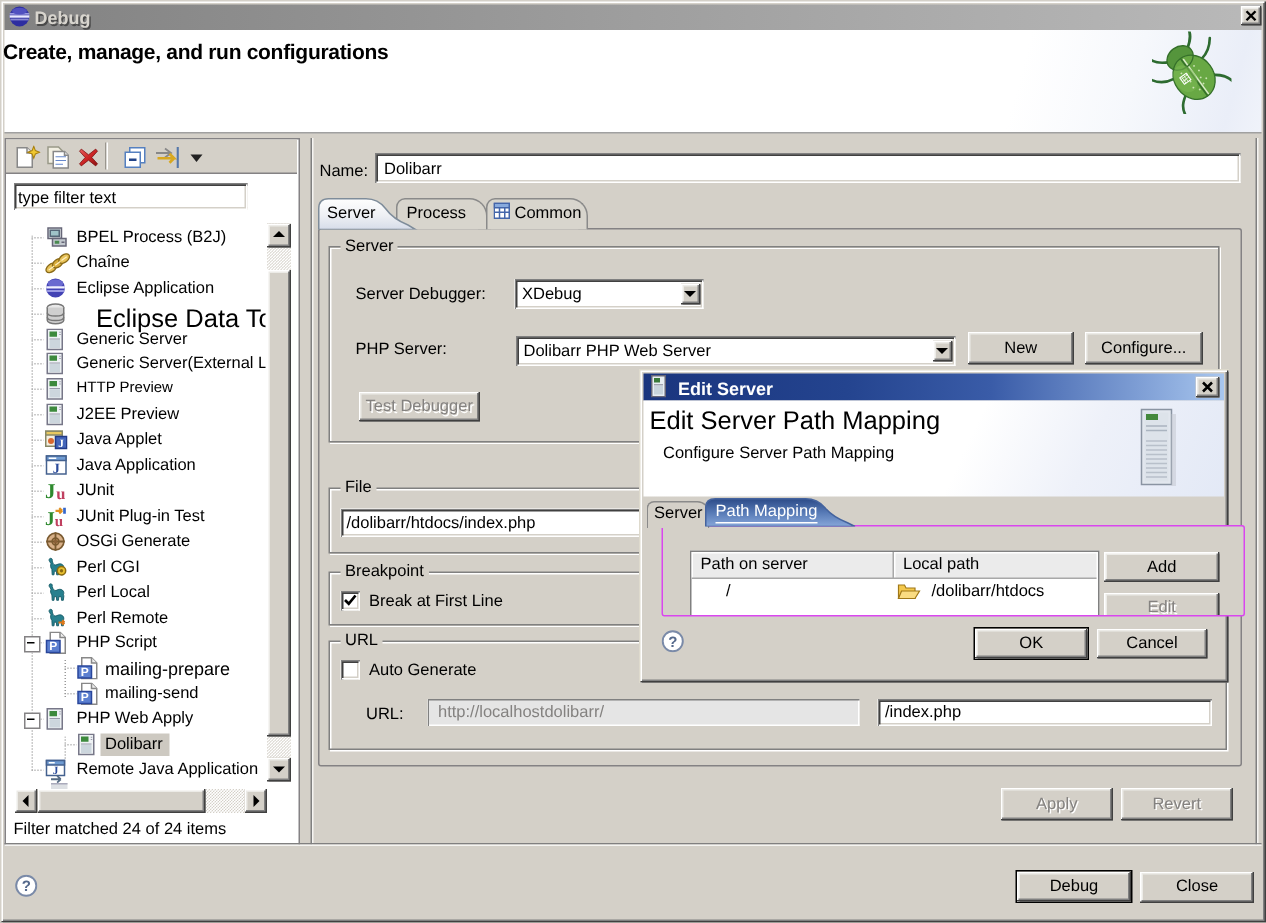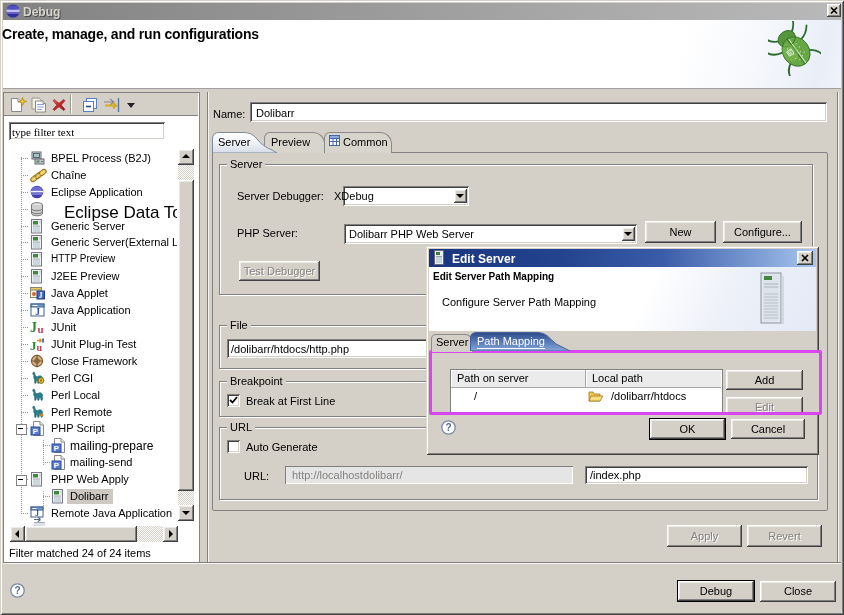--- a/index.html
+++ b/index.html
@@ -144,21 +144,21 @@
 <div class="abs" style="left:103px;top:97px;width:20px;height:16px;">
 <svg width="20" height="16" viewBox="0 0 20 16">
         <path d="M1 5 H10 M7 2 L11 5 L7 8" fill="none" stroke="#888" stroke-width="1.2"></path>
         <path d="M2 8.5 H13 L10 5.5 M13 8.5 L10 11.5" fill="none" stroke="#d8a820" stroke-width="1.8"></path>
         <path d="M15.5 1 V15" stroke="#5577aa" stroke-width="1.4"></path>
       </svg></div>
 <div class="abs" style="left:127px;top:103px;width:0;height:0;border:4px solid transparent;border-top:5px solid #222;border-bottom:none;"></div>
 </div>
 
 <div class="abs field" style="left:9px;top:122px;width:156px;height:18px;"></div>
-<div class="abs" style="left:12px;top:126px;font-size:11px;font-family:Liberation Serif, serif;">type filter text</div>
+<div class="abs" style="left:12px;top:126px;font-size:11px;">type filter text</div>
 
 <div id="tree" style="position:absolute;left:0;top:0;width:177px;height:527px;overflow:hidden;">
 <div class="abs" style="left:21px;top:157px;width:1px;height:357px;background-image:linear-gradient(#999 1px,transparent 1px);background-size:1px 2px;"></div>
 <div class="abs" style="left:21px;top:158px;width:8px;height:1px;background-image:linear-gradient(90deg,#999 1px,transparent 1px);background-size:2px 1px;"></div>
 <div class="abs" style="left:30px;top:151px;width:16px;height:15px;"><svg width="16" height="14" viewBox="0 0 16 14">
         <rect x="2" y="1" width="9" height="7" fill="#d8dce0" stroke="#667"></rect>
         <rect x="3.5" y="2.5" width="6" height="4" fill="#9fc3c8" stroke="#567"></rect>
         <rect x="5" y="8" width="9" height="5" fill="#c2c8ce" stroke="#667"></rect>
         <rect x="6.5" y="9.5" width="3" height="2" fill="#4a8a50"></rect>
         <path d="M11 10.5 h2" stroke="#667"></path>
@@ -255,21 +255,21 @@
         <path d="M13 1.5 v4" stroke="#3366cc" stroke-width="1.8"></path>
       </svg></div>
 <div class="abs" style="left:51px;top:338px;font-size:11px;white-space:nowrap;">JUnit Plug-in Test</div>
 <div class="abs" style="left:21px;top:361px;width:8px;height:1px;background-image:linear-gradient(90deg,#999 1px,transparent 1px);background-size:2px 1px;"></div>
 <div class="abs" style="left:30px;top:354px;width:16px;height:15px;"><svg width="14" height="14" viewBox="0 0 14 14">
         <circle cx="7" cy="7" r="5.6" fill="#d8b088" stroke="#7a5a30" stroke-width="1.1"></circle>
         <circle cx="7" cy="7" r="2.3" fill="#b8885a" stroke="#7a5a30"></circle>
         <path d="M7 0.8 V13.2 M0.8 7 H13.2" stroke="#7a5a30" stroke-width="1.2"></path>
         <circle cx="7" cy="7" r="1" fill="#8a6038"></circle>
       </svg></div>
-<div class="abs" style="left:51px;top:355px;font-size:11px;white-space:nowrap;">Close Framework</div>
+<div class="abs" style="left:51px;top:355px;font-size:11px;white-space:nowrap;">OSGi Generate</div>
 <div class="abs" style="left:21px;top:378px;width:8px;height:1px;background-image:linear-gradient(90deg,#999 1px,transparent 1px);background-size:2px 1px;"></div>
 <div class="abs" style="left:30px;top:371px;width:16px;height:15px;"><svg width="15" height="13" viewBox="0 0 15 13">
         <path d="M3.2 3.5 C2.4 2.8 2.6 1.2 3.8 1.2 C4.8 1.2 5 2.2 4.8 3 L5.4 4.6 C6 5.6 7 6 8 5.4 C9 4.8 10.6 4.6 11.6 5.4 C12.6 6.2 12.8 7.6 12.2 8.6 L12.6 9.2 L12.2 12.2 L11 12.2 L10.8 9.8 L9.2 9.8 L9 12.2 L7.8 12.2 L7.6 9.8 L6.2 9.8 L6 12.2 L4.8 12.2 L4.6 8.6 C3.8 7.6 3.4 6 4 4.8 Z" fill="#27808e" stroke="#155a66" stroke-width="0.6"></path>
         <circle cx="11" cy="9.5" r="2.8" fill="#e8c030" stroke="#8a6a10"></circle>
         <circle cx="11" cy="9.5" r="1.1" fill="#8a6a10"></circle>
       </svg></div>
 <div class="abs" style="left:51px;top:372px;font-size:11px;white-space:nowrap;">Perl CGI</div>
 <div class="abs" style="left:21px;top:395px;width:8px;height:1px;background-image:linear-gradient(90deg,#999 1px,transparent 1px);background-size:2px 1px;"></div>
 <div class="abs" style="left:30px;top:388px;width:16px;height:15px;"><svg width="15" height="13" viewBox="0 0 15 13">
         <path d="M3.2 3.5 C2.4 2.8 2.6 1.2 3.8 1.2 C4.8 1.2 5 2.2 4.8 3 L5.4 4.6 C6 5.6 7 6 8 5.4 C9 4.8 10.6 4.6 11.6 5.4 C12.6 6.2 12.8 7.6 12.2 8.6 L12.6 9.2 L12.2 12.2 L11 12.2 L10.8 9.8 L9.2 9.8 L9 12.2 L7.8 12.2 L7.6 9.8 L6.2 9.8 L6 12.2 L4.8 12.2 L4.6 8.6 C3.8 7.6 3.4 6 4 4.8 Z" fill="#27808e" stroke="#155a66" stroke-width="0.6"></path>
@@ -379,55 +379,55 @@
         <linearGradient id="gtab" x1="0" y1="0" x2="0" y2="1">
           <stop offset="0" stop-color="#fefefe"></stop>
           <stop offset="0.55" stop-color="#eef0f4"></stop>
           <stop offset="1" stop-color="#d6dce9"></stop>
         </linearGradient>
       </defs>
 <path d="M1.5 23 L1.5 9 Q1.5 2.5 8 2.5 L33 2.5 Q41 2.5 46 9 Q51 16 61 20 L66 23 Z" fill="url(#gtab)" stroke="#7e8c9a" stroke-width="1"></path>
 </svg></div>
 <div class="abs" style="left:218px;top:136px;z-index:4;">Server</div>
 <div class="abs tab" style="left:264px;top:132px;width:59px;height:20px;border-radius:6px 12px 0 0;background:#d8d5cd;"></div>
-<div class="abs" style="left:271px;top:136px;">Preview</div>
+<div class="abs" style="left:271px;top:136px;">Process</div>
 <div class="abs tab" style="left:324px;top:132px;width:66px;height:20px;border-radius:6px 12px 0 0;background:#d8d5cd;"></div>
 <div class="abs" style="left:329px;top:135px;width:11px;height:11px;">
 <svg width="11" height="11">
       <rect x="0.5" y="0.5" width="10" height="10" fill="#fff" stroke="#4466aa"></rect>
       <rect x="0.5" y="0.5" width="10" height="3" fill="#88aadd" stroke="#4466aa"></rect>
       <path d="M0.5 6.5 H10.5 M4 3.5 V10.5 M7.5 3.5 V10.5" stroke="#4466aa" stroke-width="1"></path>
     </svg>
 </div>
 <div class="abs" style="left:343px;top:136px;">Common</div>
 
 <div class="abs grp" style="left:219px;top:164px;width:592px;height:129px;">
     <b>Server</b>
   </div>
 <div class="abs" style="left:237px;top:190px;">Server Debugger:</div>
 <div class="abs field" style="left:343px;top:186px;width:126px;height:20px;"></div>
-<div class="abs" style="left:334px;top:190px;">XDebug</div>
+<div class="abs" style="left:348px;top:190px;">XDebug</div>
 <div class="abs cbtn" style="left:454px;top:189px;width:13px;height:14px;">
     <span class="abs dnarrow" style="left:2px;top:5px;"></span>
   </div>
 <div class="abs" style="left:237px;top:227px;">PHP Server:</div>
 <div class="abs field" style="left:344px;top:224px;width:293px;height:20px;"></div>
 <div class="abs" style="left:349px;top:228px;">Dolibarr PHP Web Server</div>
 <div class="abs cbtn" style="left:622px;top:227px;width:13px;height:14px;">
     <span class="abs dnarrow" style="left:2px;top:5px;"></span>
   </div>
 <div class="abs btn" style="left:645px;top:221px;width:71px;height:22px;"><span style="line-height:22px;">New</span></div>
 <div class="abs btn" style="left:723px;top:221px;width:79px;height:22px;"><span style="line-height:22px;">Configure...</span></div>
 <div class="abs btn" style="left:239px;top:261px;width:81px;height:20px;"><span class="dis" style="line-height:20px;">Test Debugger</span></div>
 
 <div class="abs grp" style="left:219px;top:325px;width:592px;height:42px;">
     <b>File</b>
   </div>
 <div class="abs field" style="left:227px;top:339px;width:577px;height:19px;"></div>
-<div class="abs" style="left:231px;top:343px;font-size:11px;">/dolibarr/htdocs/http.php</div>
+<div class="abs" style="left:231px;top:343px;font-size:11px;">/dolibarr/htdocs/index.php</div>
 
 <div class="abs grp" style="left:219px;top:381px;width:592px;height:34px;">
     <b>Breakpoint</b>
   </div>
 <div class="abs cb" style="left:227px;top:394px;"></div>
 <svg class="abs" style="left:229px;top:396px;" width="9" height="9" viewBox="0 0 9 9">
     <path d="M1 4 L3.5 6.5 L8 1" stroke="#000" stroke-width="1.8" fill="none"></path>
   </svg>
 <div class="abs" style="left:246px;top:395px;">Break at First Line</div>
 
@@ -472,21 +472,21 @@
       </svg>
  </div>
  <div class="abs" style="left:26px;top:6px;font-weight:bold;font-size:12px;color:#fff;">Edit Server</div>
  <div class="abs btn" style="left:371px;top:5px;width:16px;height:14px;">
   <svg width="16" height="14" viewBox="0 0 16 14" style="position:absolute;left:0;top:0">
         <path d="M5 4 L11 10 M11 4 L5 10" stroke="#000" stroke-width="1.7"></path>
       </svg>
  </div>
 
  <div class="abs" style="left:3px;top:21px;width:387px;height:64px;background:linear-gradient(115deg,#fff 55%,#eef1f9 75%,#e3e9f6);"></div>
- <div class="abs" style="left:7px;top:25px;font-weight:bold;font-size:10px;">Edit Server Path Mapping</div>
+ <div class="abs" style="left:7px;top:25px;font-weight:normal;font-size:17px;">Edit Server Path Mapping</div>
  <div class="abs" style="left:16px;top:50px;">Configure Server Path Mapping</div>
 
  <div class="abs" style="left:332px;top:26px;width:28px;height:54px;">
   <svg width="28" height="54" viewBox="0 0 28 54">
    <rect x="3" y="1" width="20" height="50" fill="#e2e7ee" stroke="#8a94a2"></rect>
    <rect x="5" y="3" width="16" height="46" fill="#dde3ea"></rect>
    <rect x="6" y="4" width="8" height="4" fill="#44883c"></rect>
    <path d="M6 12 H20 M6 15 H20" stroke="#aab4c0" stroke-width="1"></path>
    <g stroke="#b8c0ca" stroke-width="1">
     <path d="M6 22 H20 M6 25 H20 M6 28 H20 M6 31 H20 M6 34 H20 M6 37 H20 M6 40 H20 M6 43 H20 M6 46 H20"></path>
@@ -503,21 +503,21 @@
           <linearGradient id="gpm" x1="0" y1="0" x2="0" y2="1">
             <stop offset="0" stop-color="#2c4b88"></stop>
             <stop offset="0.5" stop-color="#577ab6"></stop>
             <stop offset="1" stop-color="#86a6d9"></stop>
           </linearGradient>
         </defs>
 <path d="M1.5 20 L1.5 7 Q1.5 1.5 8 1.5 L68 1.5 Q76 1.5 81 7.5 Q86 13.5 96 17.5 L101 20 Z" fill="url(#gpm)" stroke="#44639e" stroke-width="1"></path>
 </svg></div>
  <div class="abs" style="left:51px;top:89px;color:#fff;z-index:3;border-bottom:1px solid #fff;padding-bottom:1px;">Path Mapping</div>
 
- <div class="abs" style="left:3px;top:104px;width:387px;height:59px;border:3px solid #d946ef;border-radius:2px;background:#d4d0c8;overflow:hidden;">
+ <div class="abs" style="left:15px;top:104px;width:387px;height:59px;border:1px solid #d946ef;border-radius:2px;background:#d4d0c8;overflow:hidden;">
 
   <div class="abs" style="left:18px;top:16px;width:271px;height:60px;background:#fff;border:1px solid #808080;"></div>
   <div class="abs" style="left:19px;top:17px;width:134px;height:17px;background:#ebebeb;border-right:1px solid #a8a8a8;border-bottom:1px solid #a8a8a8;box-shadow:inset 1px 1px 0 #fff;"></div>
   <div class="abs" style="left:154px;top:17px;width:135px;height:17px;background:#ebebeb;border-bottom:1px solid #a8a8a8;box-shadow:inset 1px 1px 0 #fff;"></div>
   <div class="abs" style="left:25px;top:19px;">Path on server</div>
   <div class="abs" style="left:160px;top:19px;">Local path</div>
   <div class="abs" style="left:42px;top:37px;">/</div>
   <div class="abs" style="left:156px;top:37px;width:15px;height:12px;">
    <svg width="16" height="13" viewBox="0 0 16 13">
           <path d="M1 3 L1 11 L12 11 L12 4 L6 4 L5 2 L1 2 Z" fill="#f4c84c" stroke="#a07818" stroke-width="0.8"></path>

